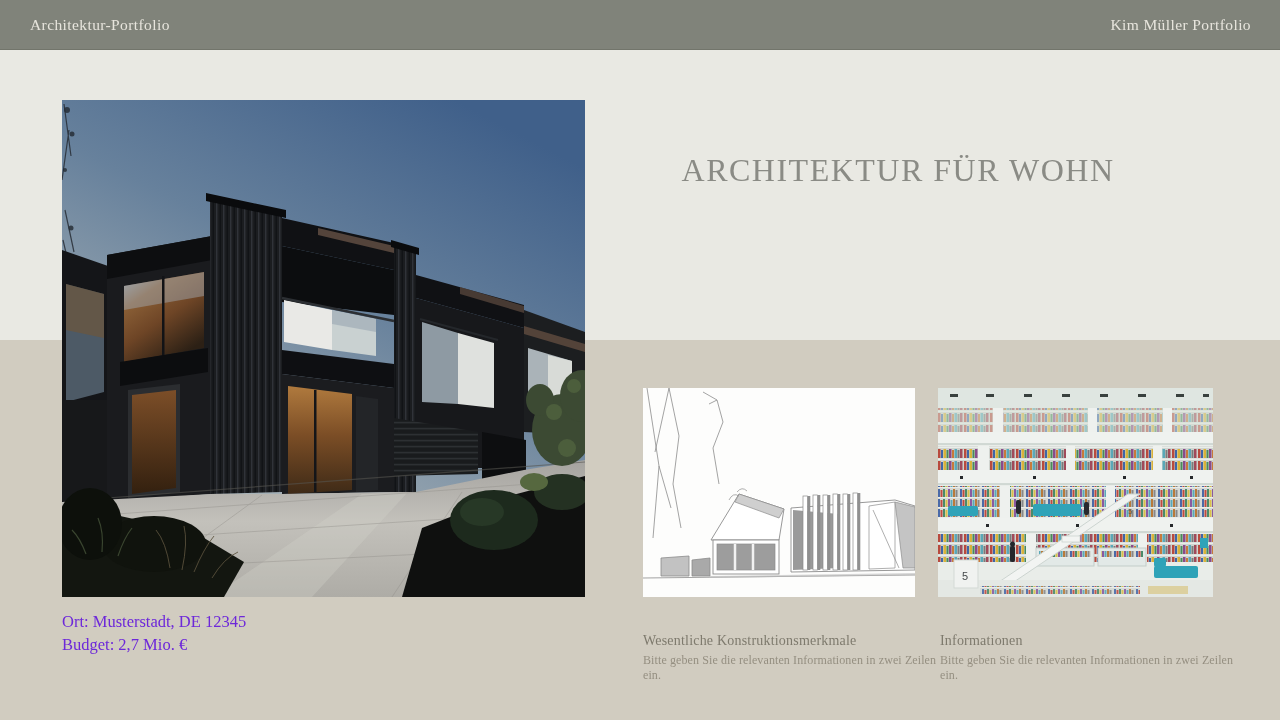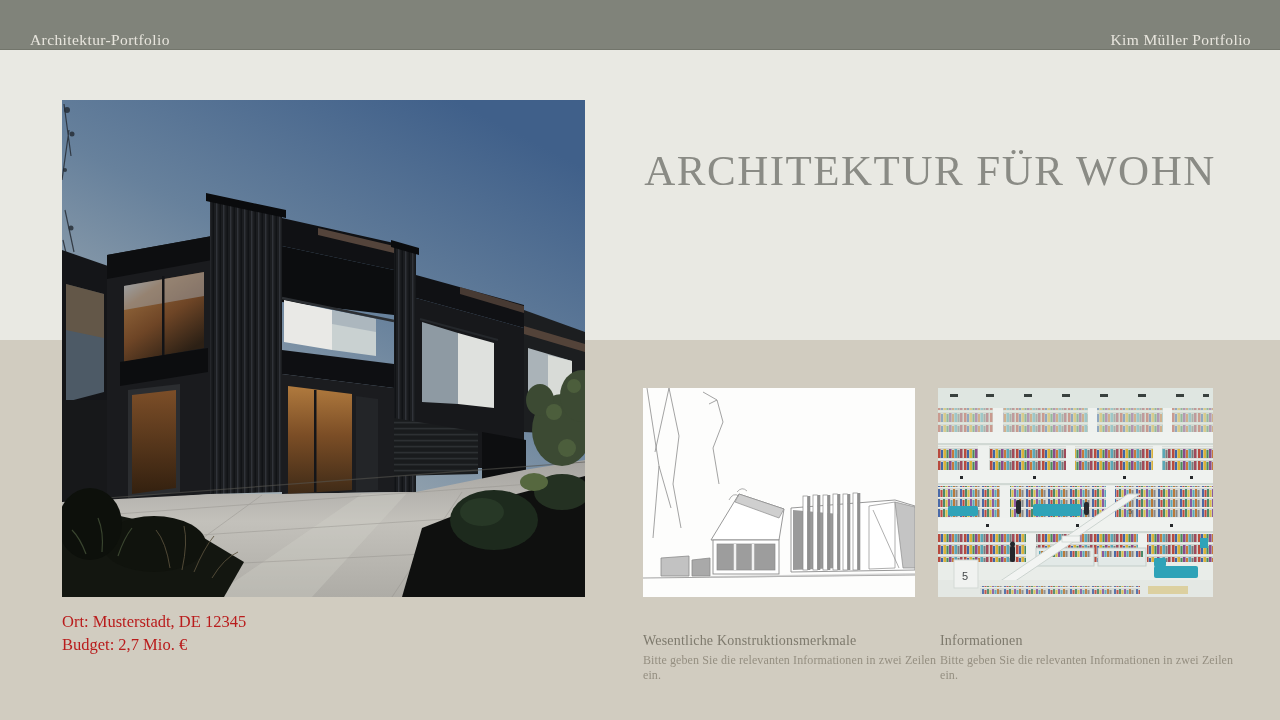--- a/index.html
+++ b/index.html
@@ -2,29 +2,29 @@
 <html><head>
 <meta charset="utf-8">
 <style>
   html,body{margin:0;padding:0;background:#d1ccc0;}
   .slide{position:relative;width:1280px;height:720px;overflow:hidden;
          font-family:"Liberation Serif","DejaVu Serif",serif;}
   .bg-top{position:absolute;top:0;left:0;width:1280px;height:340px;background:#e9e9e3;}
   .bg-bottom{position:absolute;top:340px;left:0;width:1280px;height:380px;background:#d1ccc0;}
   .topbar{position:absolute;top:0;left:0;width:1280px;height:50px;background:#80837a;
           border-bottom:1px solid #72756b;box-sizing:border-box;display:flex;
-          align-items:flex-end;justify-content:space-between;padding:0 29px 0 30px;
+          align-items:center;justify-content:space-between;padding:0 29px 0 30px;
           color:#e7e5dd;font-size:15.5px;letter-spacing:.4px;}
   .topbar span{cursor:default;}
   .hero{position:absolute;left:62px;top:100px;width:523px;height:497px;}
   .hero svg,.figimg svg{display:block;width:100%;height:100%;}
-  .title{position:absolute;left:606px;top:144px;width:648px;text-align:center;
-         color:#8a8b85;font-size:43px;line-height:53px;letter-spacing:1.5px;}
+  .title{position:absolute;left:574px;top:144px;width:648px;text-align:center;
+         color:#8a8b85;font-size:32px;line-height:53px;letter-spacing:1.5px;}
   .title div{white-space:nowrap;}
-  .info{position:absolute;left:62px;top:610px;color:#b91c1c;font-size:16.5px;line-height:23px;}
+  .info{position:absolute;left:62px;top:610px;color:#6d28d9;font-size:16.5px;line-height:23px;}
   .fig-left{position:absolute;left:643px;top:388px;width:272px;height:209px;background:#fff;}
   .fig-right{position:absolute;left:938px;top:388px;width:275px;height:209px;background:#e8ece9;}
   .cap{width:300px;}
   .cap-left{position:absolute;left:643px;top:633px;}
   .cap-right{position:absolute;left:940px;top:633px;}
   .cap-title{font-size:14px;color:#7e7a6d;margin:0 0 4px;letter-spacing:.2px;}
   .cap-sub{font-size:12px;color:#958f81;margin:0;letter-spacing:.1px;}
 </style>
 </head>
 <body>

